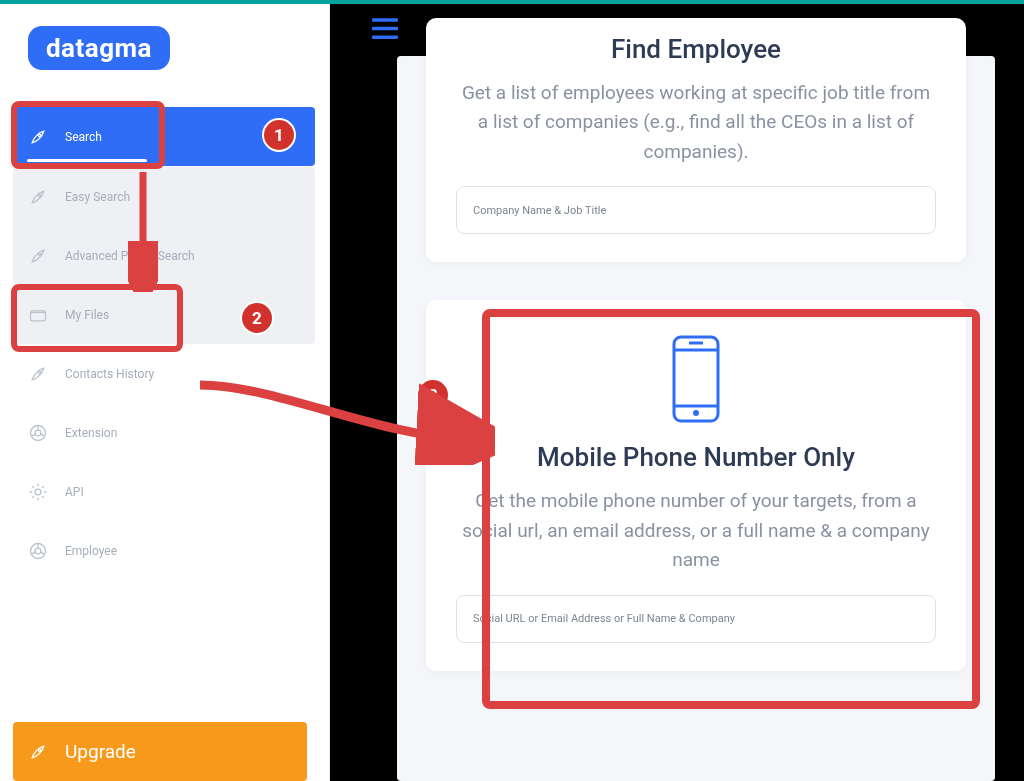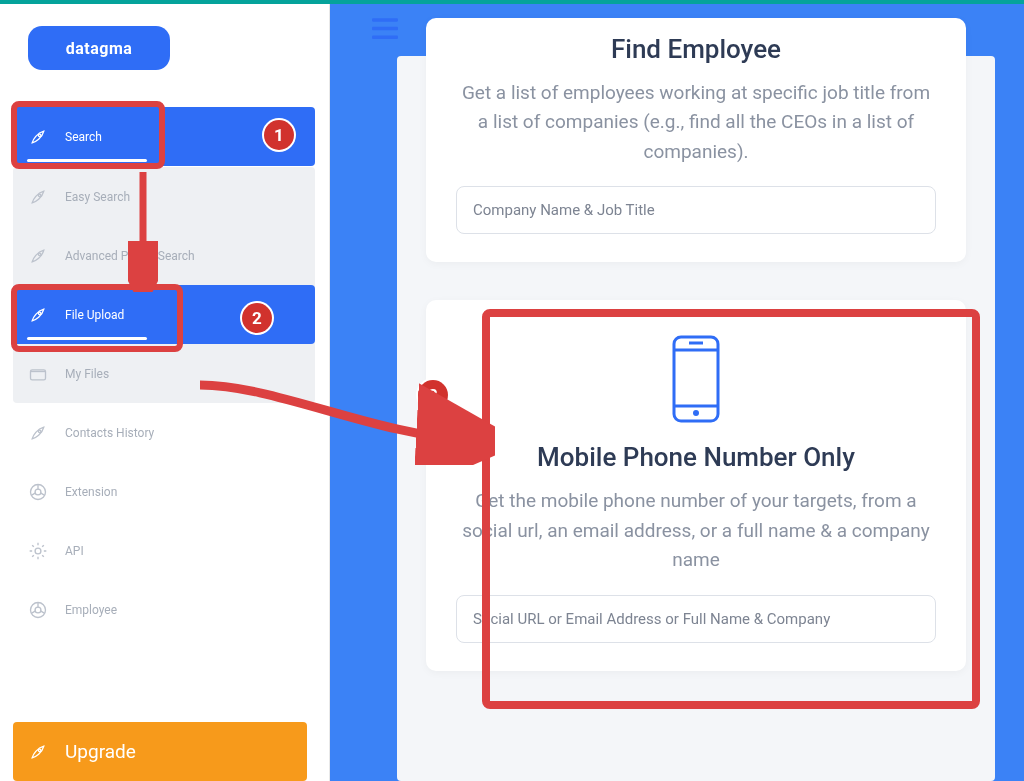--- a/index.html
+++ b/index.html
@@ -9,21 +9,21 @@
   
   .topline { position: absolute; left: 0; top: 0; width: 1024px; height: 4px; background: #05a39b; }
 
   
   .sidebar { position: absolute; left: 0; top: 4px; width: 330px; height: 777px; background: #ffffff; }
   .sidebar::after { content: ""; position: absolute; top: 0; right: 0; width: 1px; height: 100%; background: #e8e8e8; }
   .logo-pill {
     position: absolute; left: 28px; top: 22px; width: 142px; height: 44px;
     background: #2f6df6; color: #ffffff; border-radius: 14px;
     display: flex; align-items: center; justify-content: center;
-    font-weight: 700; font-size: 16px; letter-spacing: .5px;
+    font-weight: 700; font-size: 26px; letter-spacing: .5px;
   }
 
   .nav { position: absolute; left: 13px; top: 103px; width: 302px; }
   .nav-item {
     position: relative; height: 59px; display: flex; align-items: center;
     padding-left: 14px; color: #a7aeb9; font-size: 12px;
   }
   .nav-item .ic { width: 22px; height: 22px; margin-right: 16px; display: flex; align-items: center; justify-content: center; color: #bcc2cc; }
   .nav-item.active { background: #2f6df6; color: #ffffff; border-radius: 4px; }
   .nav-item.active .ic { color: #ffffff; }
@@ -33,35 +33,35 @@
   .sub-block .nav-item { padding-left: 14px; }
 
   .upgrade {
     position: absolute; left: 13px; bottom: 0; width: 294px; height: 59px;
     background: #f79a1b; color: #ffffff; display: flex; align-items: center;
     padding-left: 14px; font-size: 19px; border-radius: 4px;
   }
   .upgrade .ic { width: 22px; height: 22px; margin-right: 16px; display:flex; align-items:center; justify-content:center; color:#fff; }
 
   
-  .main { position: absolute; left: 330px; top: 4px; width: 694px; height: 777px; background: #3b82f6; }
+  .main { position: absolute; left: 330px; top: 4px; width: 694px; height: 777px; background: #000000; }
   .hamburger { position: absolute; left: 42px; top: 14px; color: #2f6df6; }
   .content { position: absolute; left: 67px; top: 52px; width: 598px; height: 725px; background: #f4f6f9; border-radius: 4px; }
 
   .card {
     position: relative; margin: 0 auto; width: 540px; background: #ffffff;
     border-radius: 10px; box-shadow: 0 2px 8px rgba(0,0,0,0.04);
     padding: 20px 30px 28px 30px;
     display:flex; flex-direction:column; align-items:center;
   }
   .card-title { color: #2e3b55; font-size: 26px; font-weight: 500; margin-bottom: 14px; text-align:center; }
   .card-desc { color: #8a92a1; font-size: 19px; line-height: 1.55; text-align: center; margin-bottom: 20px; }
   .card-input {
     width: 100%; height: 48px; border: 1px solid #dde1e8; border-radius: 8px;
-    padding: 0 16px; font-size: 15px; color: #7d8492; display:flex; align-items:center;text-align:center;
+    padding: 0 16px; font-size: 11px; color: #7d8492; display:flex; align-items:center;text-align:center;
   }
 
   .card1 { margin-top: -38px; }
   .card1 .card-title { margin-top: -4px; }
   .card2 { margin-top: 38px; padding-top: 34px; }
 
   .phone-ic { width: 54px; height: 90px; margin-bottom: 18px; }
 
   
   .anno { position: absolute; pointer-events: none; }
@@ -111,30 +111,20 @@
       </div>
       <div class="nav-item">
         <span class="ic">
           <svg width="20" height="20" viewBox="0 0 24 24" fill="none" stroke="currentColor" stroke-width="1.6">
               <path d="M5 19c1-4 6-12 14-14-2 8-10 13-14 14z"></path>
               <circle cx="14" cy="10" r="1.5"></circle>
             </svg>
         </span>
         <span>Advanced Phone Search</span>
       </div>
-      <div class="nav-item active">
-        <span class="ic">
-          <svg width="20" height="20" viewBox="0 0 24 24" fill="none" stroke="currentColor" stroke-width="1.6">
-              <path d="M5 19c1-4 6-12 14-14-2 8-10 13-14 14z"></path>
-              <circle cx="14" cy="10" r="1.5"></circle>
-            </svg>
-        </span>
-        <span>File Upload</span>
-        <span class="underline"></span>
-      </div>
       <div class="nav-item">
         <span class="ic">
           <svg width="20" height="20" viewBox="0 0 24 24" fill="none" stroke="currentColor" stroke-width="1.6">
               <rect x="3" y="7" width="18" height="12" rx="2"></rect>
               <path d="M3 9h18"></path>
             </svg>
         </span>
         <span>My Files</span>
       </div>
     </div>

